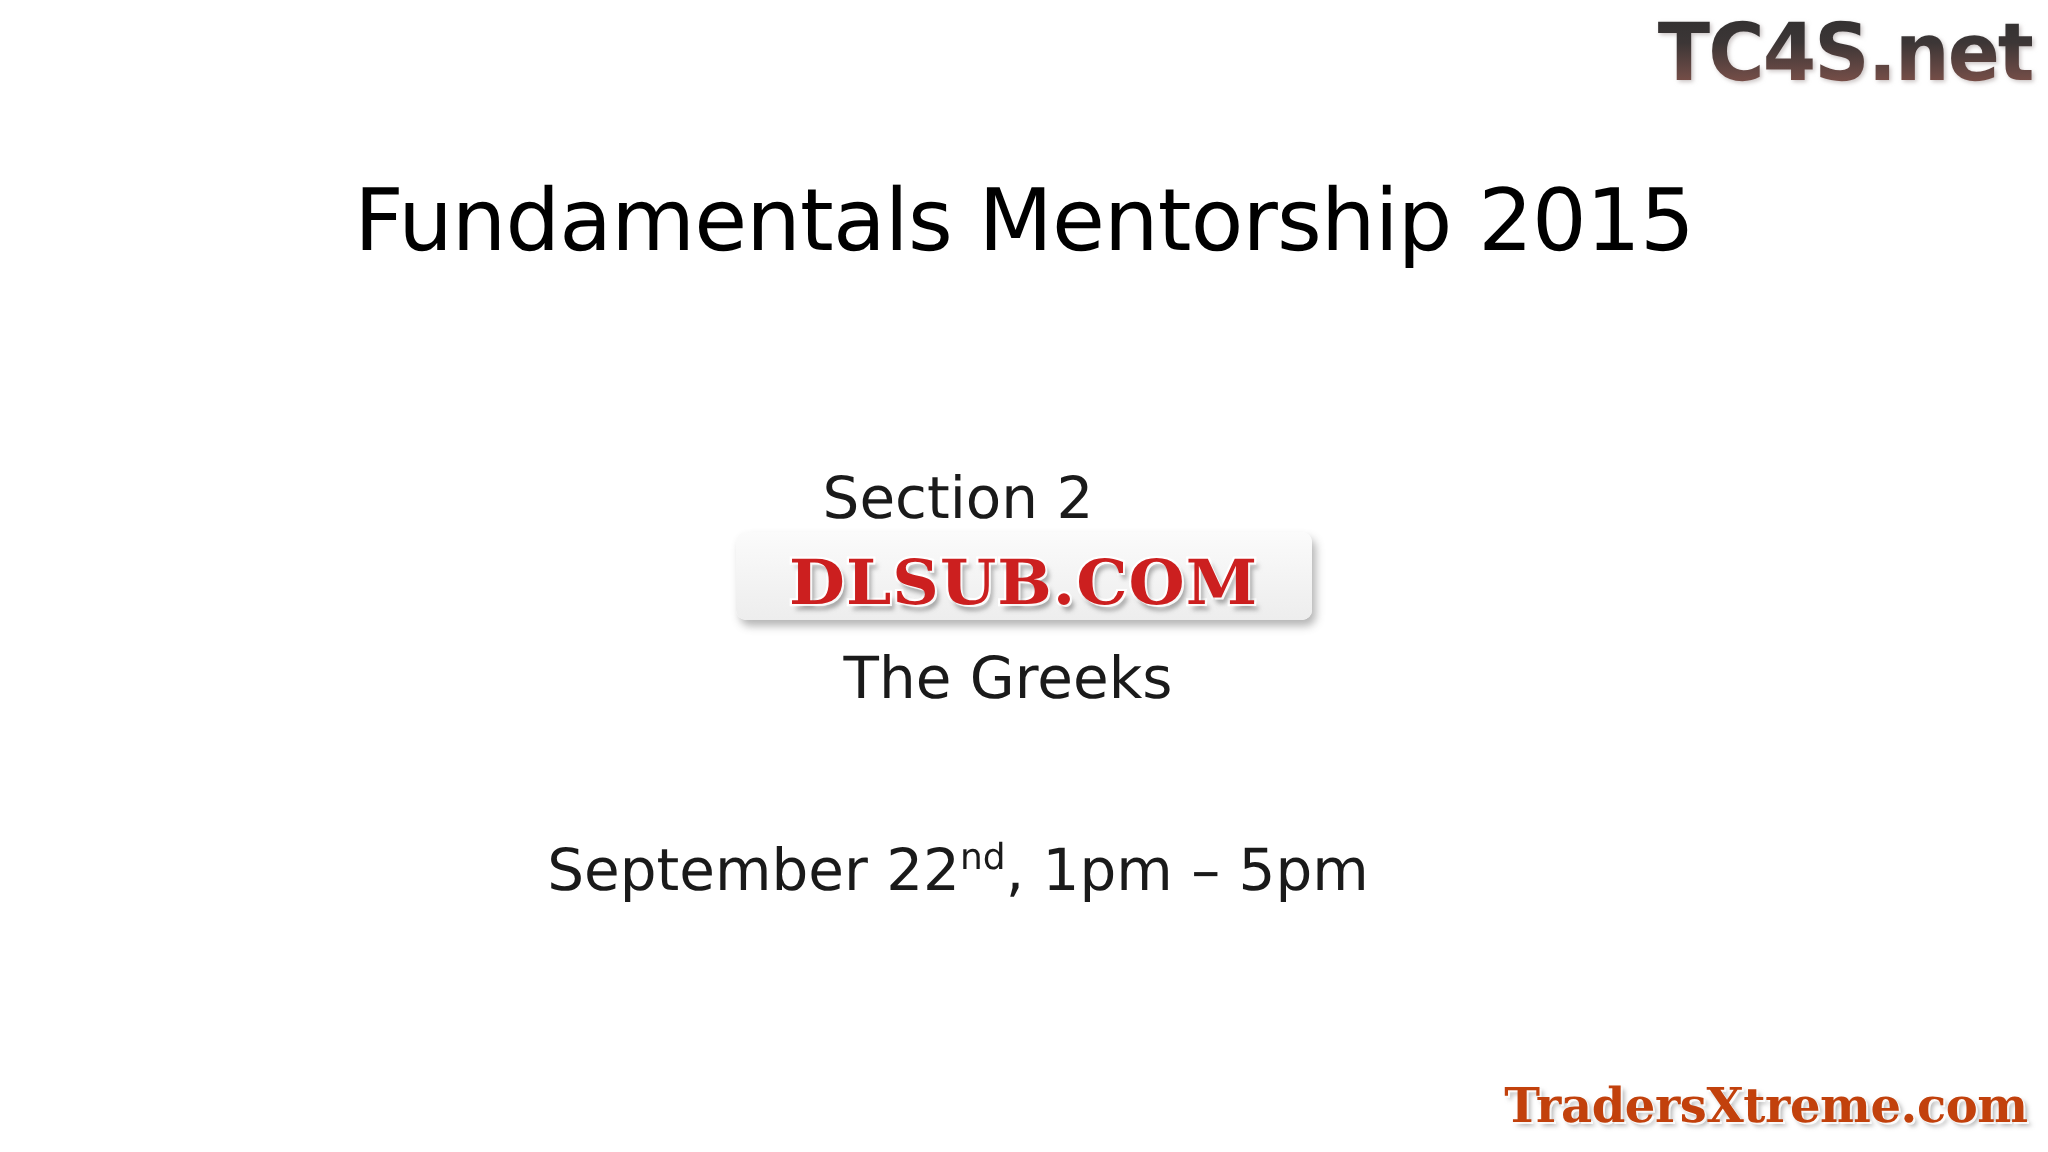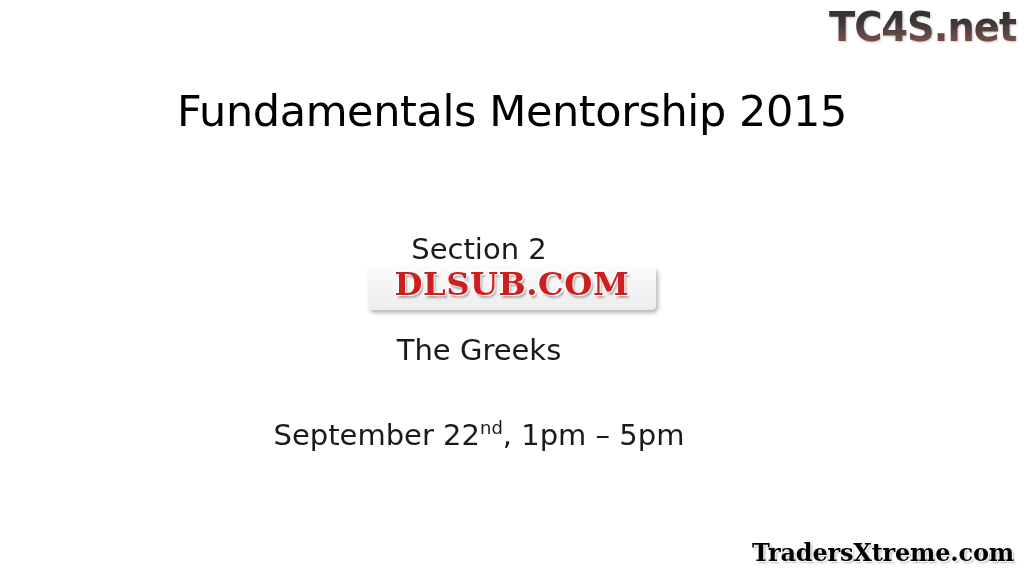--- a/index.html
+++ b/index.html
@@ -42,22 +42,23 @@
     font-family: "DejaVu Sans", sans-serif;
     font-weight: 400;
     color: #1a1a1a;
     white-space: nowrap;
   }
   .line-section {
     top: 232px;
     font-size: 29px;
   }
   .line-subtitle {
-    top: 333px;
+    top: 322px;
     font-size: 29px;
+    margin-left: 25px;
   }
   .line-date {
     top: 418px;
     font-size: 29px;
   }
   .sup {
     font-size: 0.62em;
     vertical-align: super;
     line-height: 0;
     text-align: center;
@@ -67,21 +68,21 @@
   .dlsub-logo {
     position: absolute;
     left: 368px;
     top: 266px;
     width: 288px;
     height: 44px;
     background: linear-gradient(#fbfbfb, #ededed);
     border-radius: 5px;
     box-shadow: 2px 3px 4px rgba(90,90,90,0.45);
     display: flex;
-    align-items: flex-start;
+    align-items: flex-end;
     justify-content: center;
   }
   .dlsub-text {
     font-family: "DejaVu Serif", serif;
     font-weight: 700;
     font-size: 31px;
     letter-spacing: 0.5px;
     color: #cc1f1f;
     -webkit-text-stroke: 2.2px #ffffff;
     paint-order: stroke fill;
@@ -130,21 +131,21 @@
     height: 32px;
     display: flex;
     align-items: center;
     justify-content: center;
   }
   .traders-text {
     font-family: "DejaVu Serif", serif;
     font-weight: 700;
     font-size: 24px;
     letter-spacing: -0.2px;
-    color: #000000;
+    color: #c2410c;
     -webkit-text-stroke: 1.8px #ffffff;
     paint-order: stroke fill;
     text-shadow:
       1px 1px 0 rgba(255,255,255,0.85),
       2px 2px 2px rgba(120,120,120,0.5);
     white-space: nowrap;
   }
 
   
   .pdf-banner {

